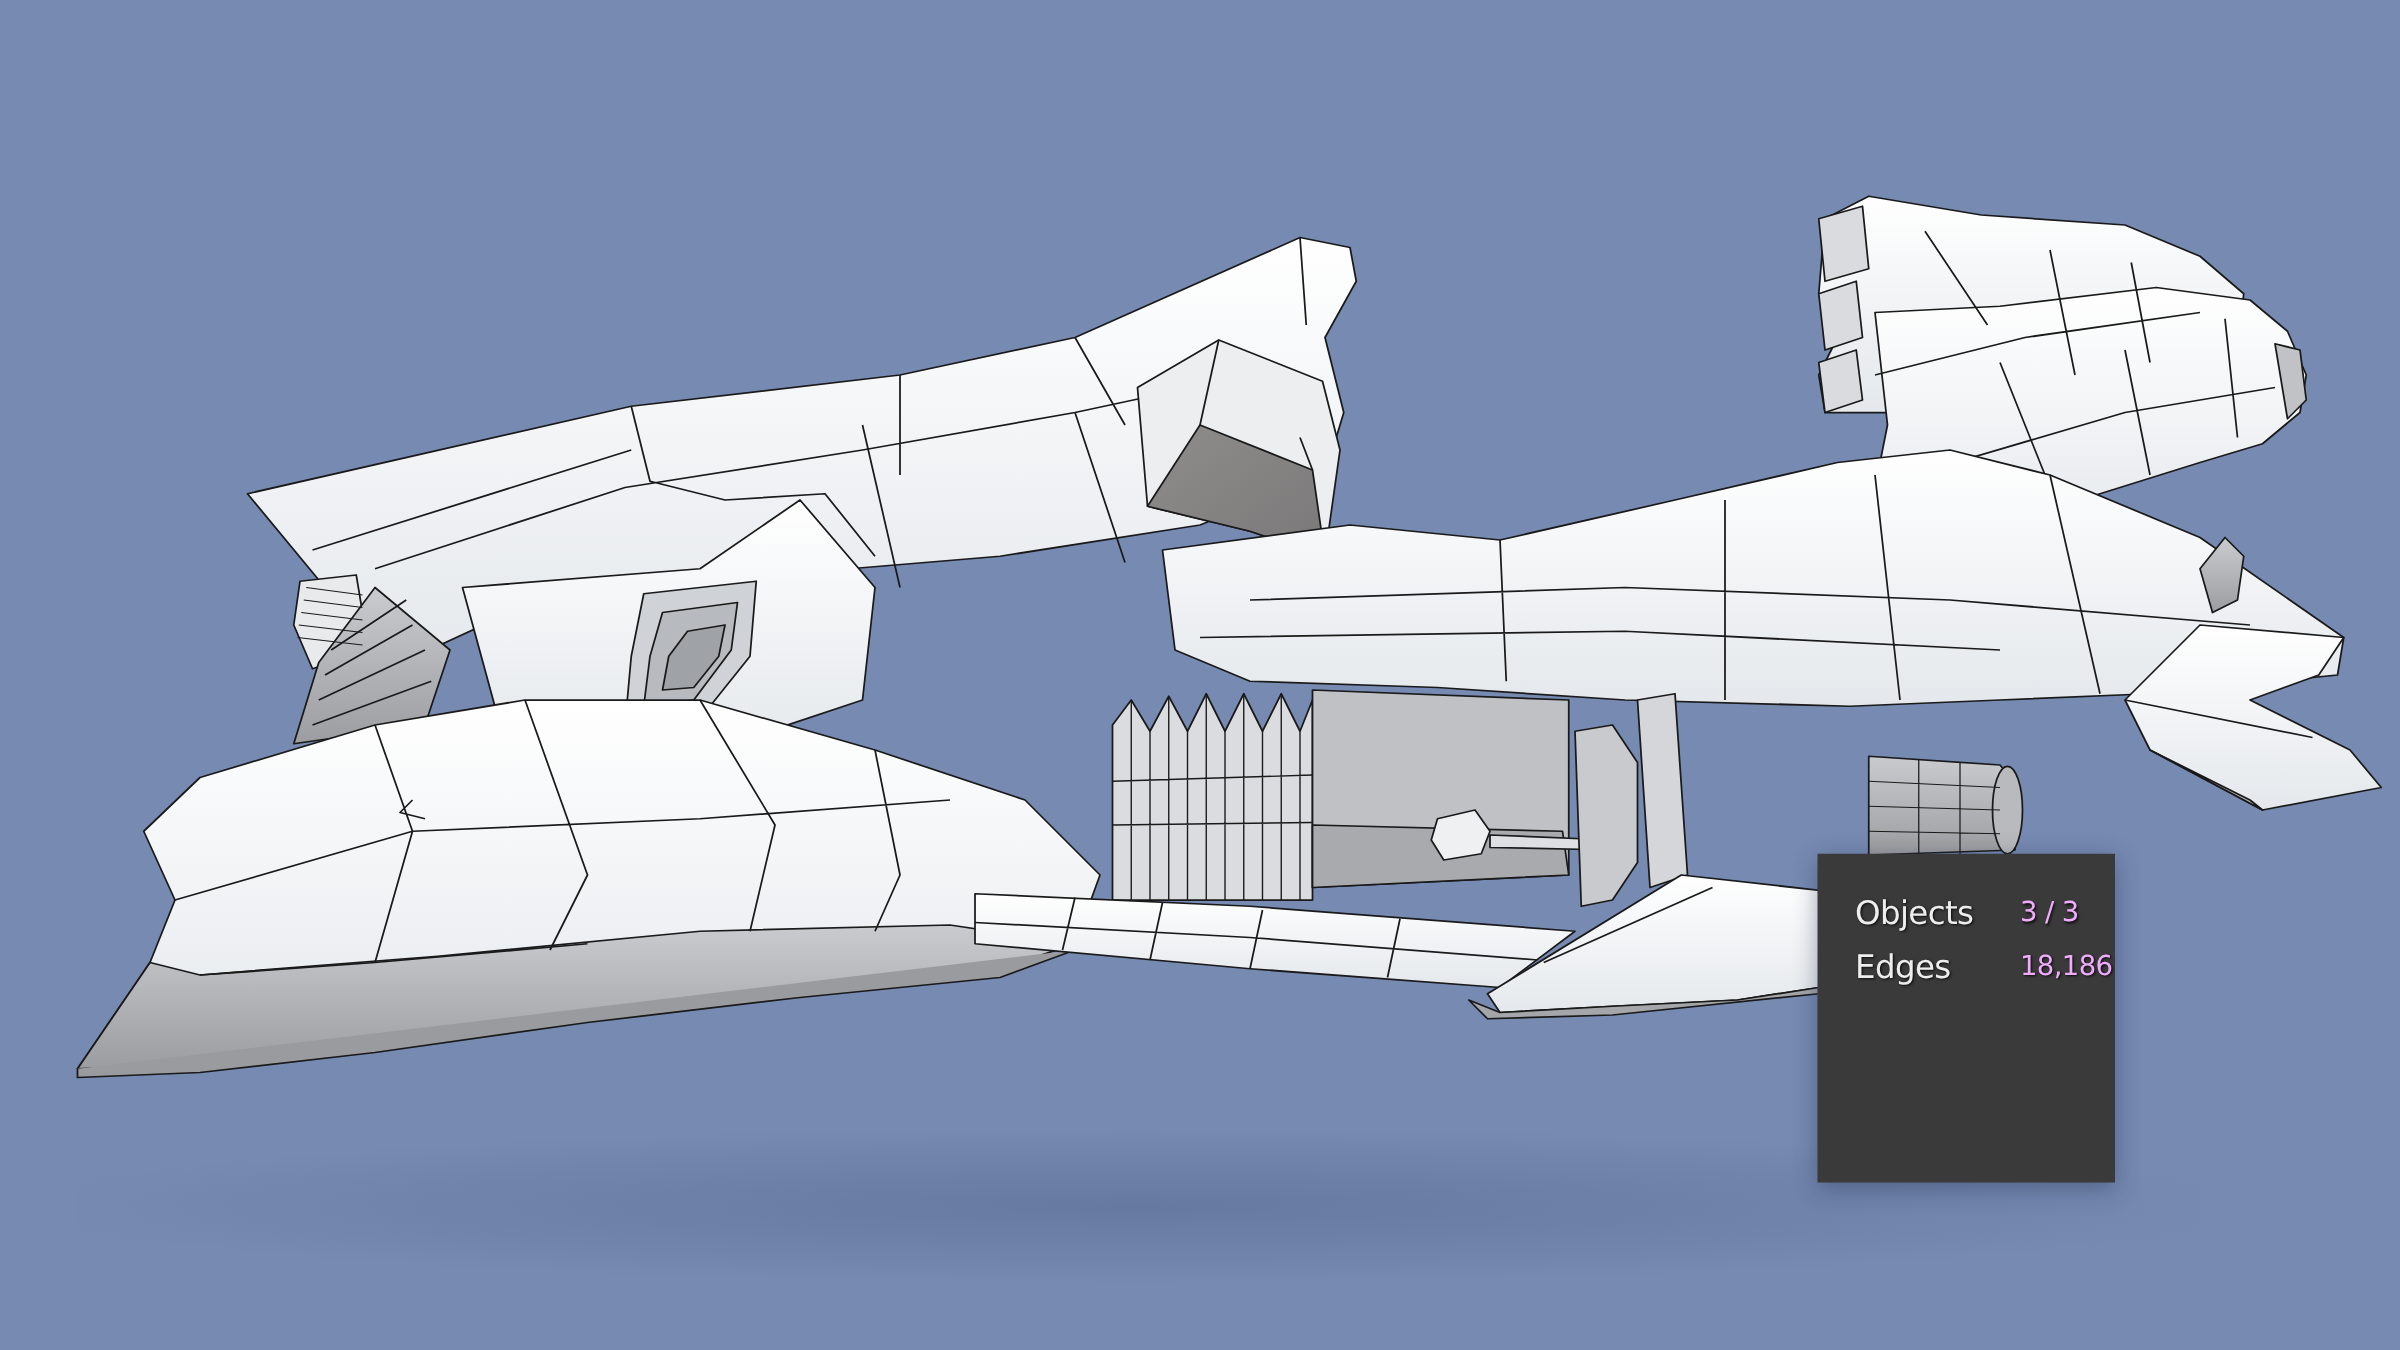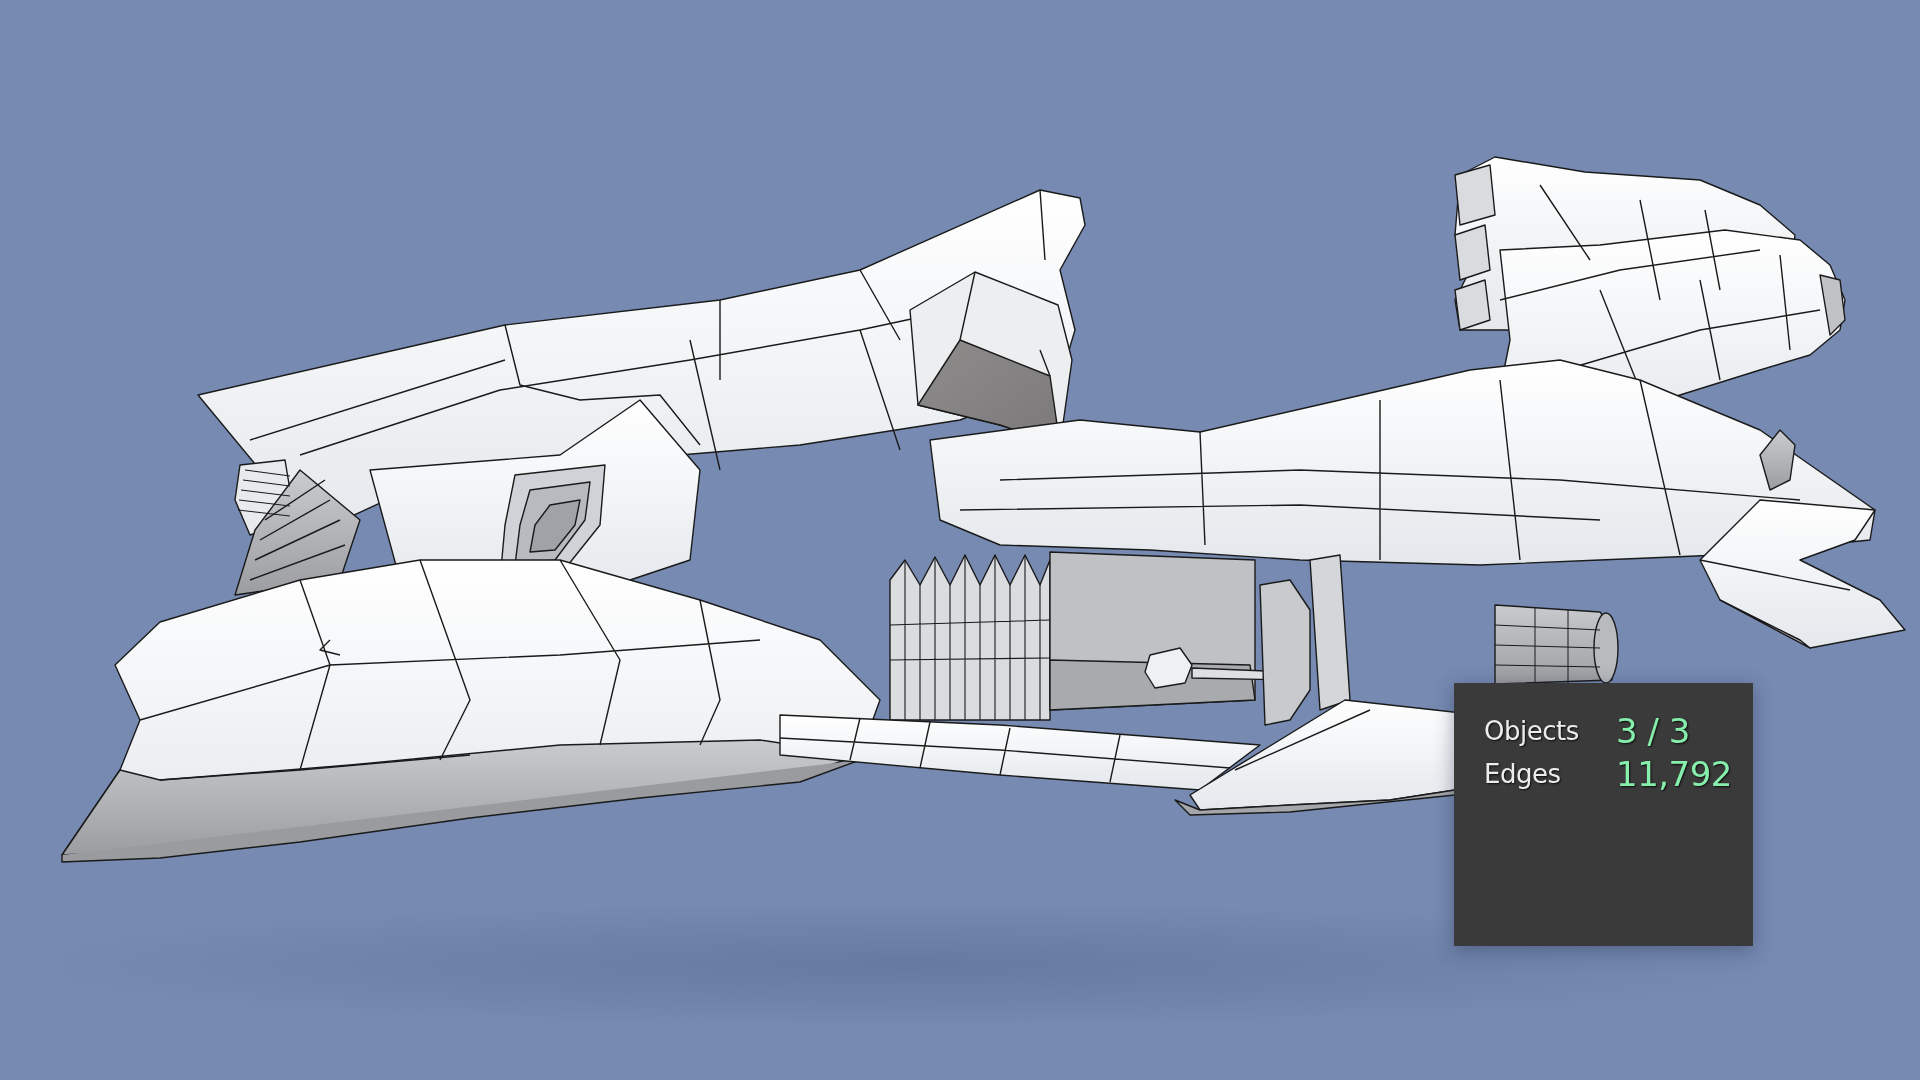--- a/index.html
+++ b/index.html
@@ -8,32 +8,32 @@
     background:#768AB2;
     font-family:"DejaVu Sans","Liberation Sans",sans-serif;
   }
   .viewport { position:absolute; left:0; top:0; width:1920px; height:1080px; background:#768AB2; }
   .ground-shadow {
     position:absolute; left:60px; top:905px; width:1700px; height:120px;
     background:radial-gradient(ellipse at 50% 50%, rgba(70,90,130,0.35) 0%, rgba(70,90,130,0.15) 45%, rgba(118,138,178,0) 75%);
   }
   .model { position:absolute; left:0; top:0; width:1920px; height:1080px; }
   .stats-panel {
-    position:absolute; left:1454px; top:683px; width:299px; height:263px;
+    position:absolute; left:1454px; top:683px; width:238px; height:263px;
     background:#3A3A3A;
     box-shadow: 0 4px 18px rgba(40,50,80,0.45);
     padding:26px 0 0 30px; box-sizing:border-box;
   }
   .stats-row { display:flex; height:43px; align-items:center; }
   .stats-label {
     width:132px; color:#EDEDED; font-size:26px; letter-spacing:-0.5px;
     text-shadow:1px 1px 2px rgba(0,0,0,0.8);
   }
   .stats-value {
-    color:#86efac; font-size:34px; letter-spacing:-0.5px;
+    color:#f0abfc; font-size:22px; letter-spacing:-0.5px;
     text-shadow:1px 1px 2px rgba(0,0,0,0.8);
   }
 </style>
 </head>
 <body>
 
 <div class="viewport">
   <div class="ground-shadow"></div>
 
   <svg class="model" viewBox="0 0 1920 1080" xmlns="http://www.w3.org/2000/svg">
@@ -140,16 +140,16 @@
     </g>
   </svg>
 
   <div class="stats-panel">
     <div class="stats-row">
       <span class="stats-label">Objects</span>
       <span class="stats-value">3 / 3</span>
     </div>
     <div class="stats-row">
       <span class="stats-label">Edges</span>
-      <span class="stats-value">11,792</span>
+      <span class="stats-value">18,186</span>
     </div>
   </div>
 </div>
 
 </body></html>

